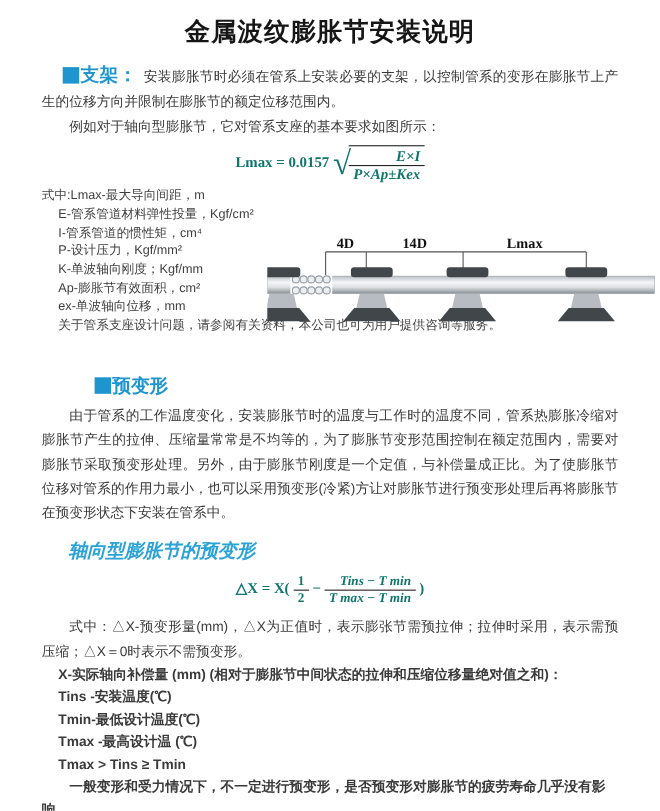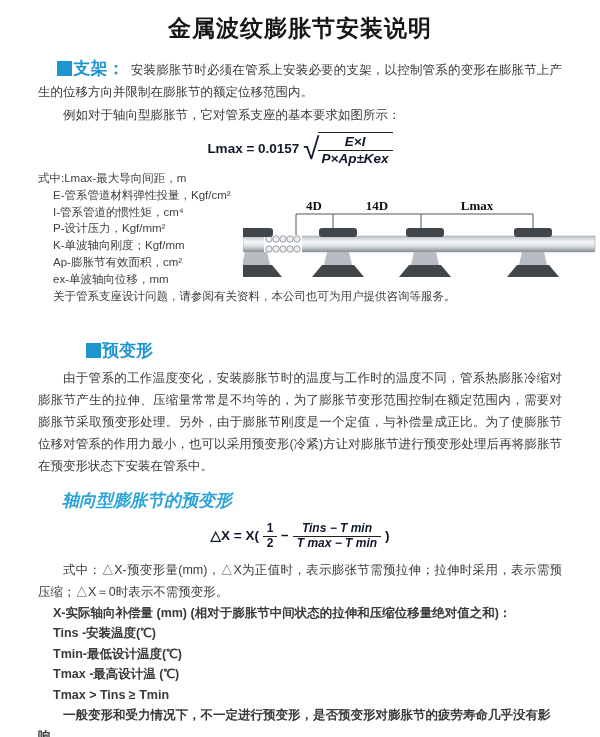--- a/index.html
+++ b/index.html
@@ -34,37 +34,37 @@
   .sub-head {
     color: #2ba3d9; font-weight: bold; font-size: 17px; font-style: italic;
   }
 
   p.body-text { font-size: 12.5px; line-height: 22px; color: #3a3a3a; text-align: justify; }
   .support-para { margin-top: 14px; text-indent: 19px; }
   .example-line { margin-top: 1px; text-indent: 2em; }
 
   
   .formula {
-    font-family: Liberation Sans, sans-serif; font-weight: bold; color: #0f172a;
+    font-family: Liberation Serif, serif; font-weight: bold; color: #0f766e;
     text-align: center; font-size: 13.5px;
   }
-  .formula .var { font-style: italic; }
+  .formula .var { font-style: italic; text-align: right; }
   .frac { display: inline-block; vertical-align: middle; text-align: center; line-height: 1.15; }
   .frac .fnum { display: block; border-bottom: 1px solid #222; padding: 0 4px; }
   .frac .fden { display: block; padding: 0 4px; }
   .sqrt-sym { font-size: 30px; font-weight: normal; vertical-align: middle; margin-right: -2px; }
   .under-root { display: inline-block; border-top: 1.6px solid #222; vertical-align: middle; padding-top: 1px; }
   .lmax-formula { margin: 6px 0 4px 0; }
   .small-frac { font-size: 12px; }
 
   
   .deflist-wrap { position: relative; margin-top: 4px; min-height: 155px; }
   .def-line { font-size: 11.5px; line-height: 16.8px; color: #404040; white-space: nowrap; }
   .def-line.ind { margin-left: 15px; }
-  .fig-wrap { position: absolute; left: 205px; top: 28px; width: 356px; height: 98px; }
+  .fig-wrap { position: absolute; left: 205px; top: 43px; width: 356px; height: 98px; }
   .fig-wrap svg { display: block; }
   .dim-label { font-family: "Liberation Serif", serif; font-weight: bold; font-size: 13px; fill: #111; }
 
   .predeform-para { margin-top: 5px; line-height: 23px; }
 
   .axial-head { margin: 12px 0 0 24px; }
   .axial-formula { margin: 10px 0 8px 0; }
   .shizhong-para { margin-top: 6px; text-indent: 2em; line-height: 21px; }
   .axial-line { font-size: 12.5px; line-height: 20.5px; color: #3a3a3a; margin-left: 15px; white-space: nowrap; font-weight: bold; }
   .axial-line.indent2em { margin-left: 0; text-indent: 2em; white-space: normal; }

